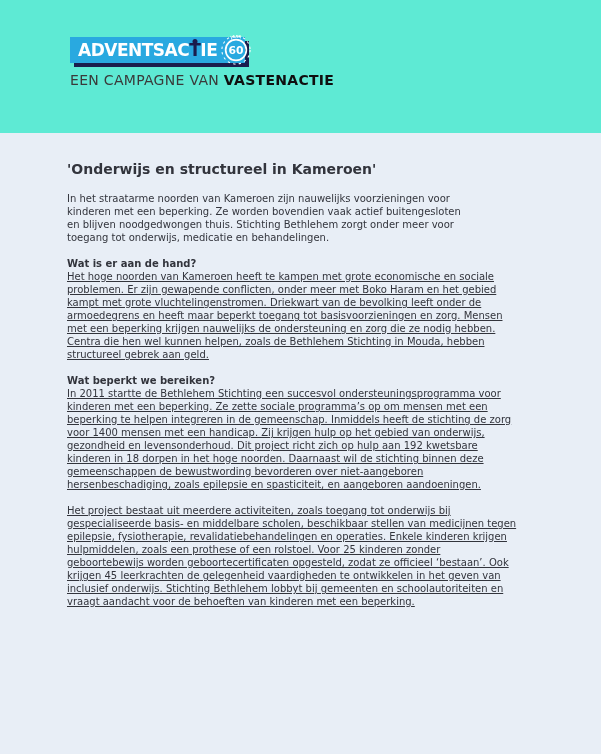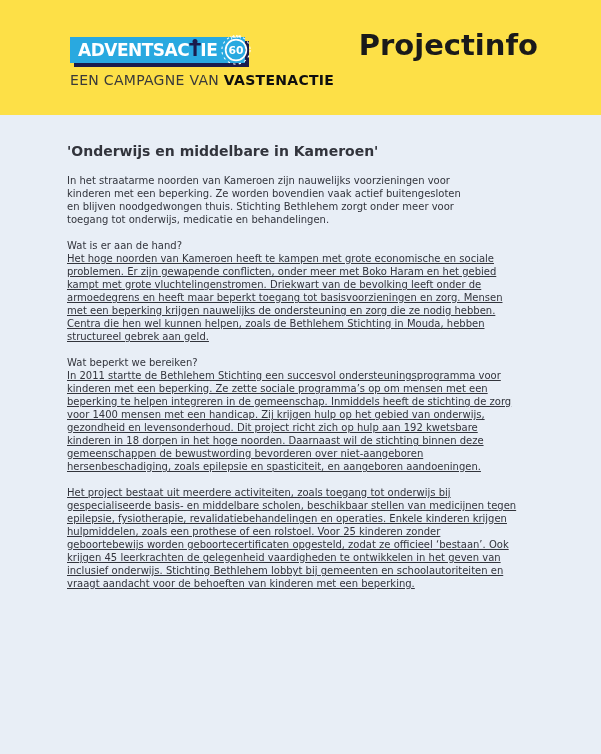--- a/index.html
+++ b/index.html
@@ -5,21 +5,21 @@
   html, body { margin: 0; padding: 0; }
   body {
     width: 601px; height: 754px;
     background: #ffffff;
     font-family: "DejaVu Sans", sans-serif;
     overflow: hidden;
   }
   .page { position: relative; width: 601px; height: 754px; display: flex; flex-direction: column; }
 
   
-  .header { position: relative; height: 115px; background: #fde047; flex: 0 0 auto; }
+  .header { position: relative; height: 133px; background: #5eead4; flex: 0 0 auto; }
 
   .logo { position: absolute; left: 70px; top: 37px; width: 175px; }
   .logo-rect {
     position: relative; height: 26px; box-sizing: border-box;
     background: #29A9E0;
     box-shadow: 4px 4px 0 #1A1D4D;
     display: flex; align-items: center; padding-left: 8px;
   }
   .brand {
     color: #ffffff; font-weight: bold; font-size: 17px;
@@ -50,21 +50,21 @@
   .panel {
     flex: 1 1 auto; background: #E8EEF6;
     padding: 27px 40px 0 67px; box-sizing: border-box;
   }
   .content-title {
     margin: 0 0 14px 0; font-size: 14px; line-height: 18px;
     font-weight: bold; color: #32343C;
   }
   .panel p, .panel h3 { color: #32343C; font-size: 10px; line-height: 13px; }
   .intro { font-weight: normal; margin: 0 0 13px 0; white-space: pre-line; }
-  .panel section h3 { margin: 0; font-weight: normal; }
+  .panel section h3 { margin: 0; font-weight: bold; }
   .panel section p { margin: 0 0 13px 0; white-space: pre-line; text-decoration: underline; }
 </style>
 </head>
 <body>
 
 <div class="page">
 
   <header class="header">
 
     <div class="logo">
@@ -77,27 +77,26 @@
           <path id="jaarArc" d="M 4 17 A 13 13 0 0 1 30 17" fill="none"></path>
           <text font-size="4" font-weight="bold" fill="#ffffff"><textPath href="#jaarArc" startOffset="50%" text-anchor="middle">JAAR</textPath></text>
         </svg>
       </div>
       <div class="tagline">
         <span>EEN CAMPAGNE VAN</span>
         <b>VASTENACTIE</b>
       </div>
     </div>
 
-    <h1 class="doc-title">Projectinfo</h1>
 
   </header>
 
   <main class="panel">
 
-    <h2 class="content-title">'Onderwijs en middelbare in Kameroen'</h2>
+    <h2 class="content-title">'Onderwijs en structureel in Kameroen'</h2>
 
     <p class="intro">In het straatarme noorden van Kameroen zijn nauwelijks voorzieningen voor
 kinderen met een beperking. Ze worden bovendien vaak actief buitengesloten
 en blijven noodgedwongen thuis. Stichting Bethlehem zorgt onder meer voor
 toegang tot onderwijs, medicatie en behandelingen.</p>
 
     <section>
       <h3>Wat is er aan de hand?</h3>
       <p>Het hoge noorden van Kameroen heeft te kampen met grote economische en sociale
 problemen. Er zijn gewapende conflicten, onder meer met Boko Haram en het gebied

